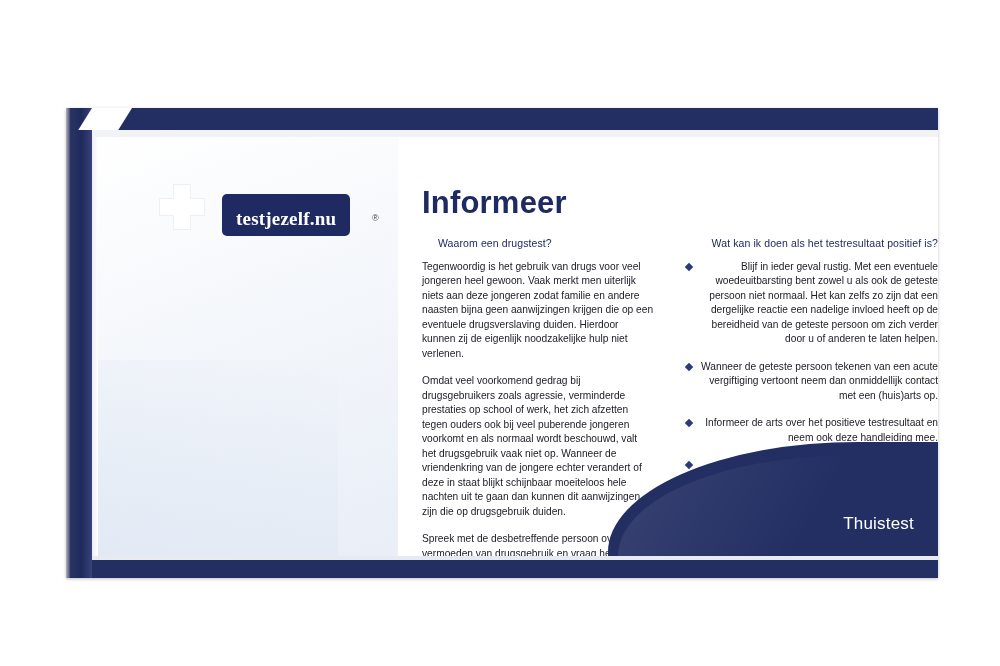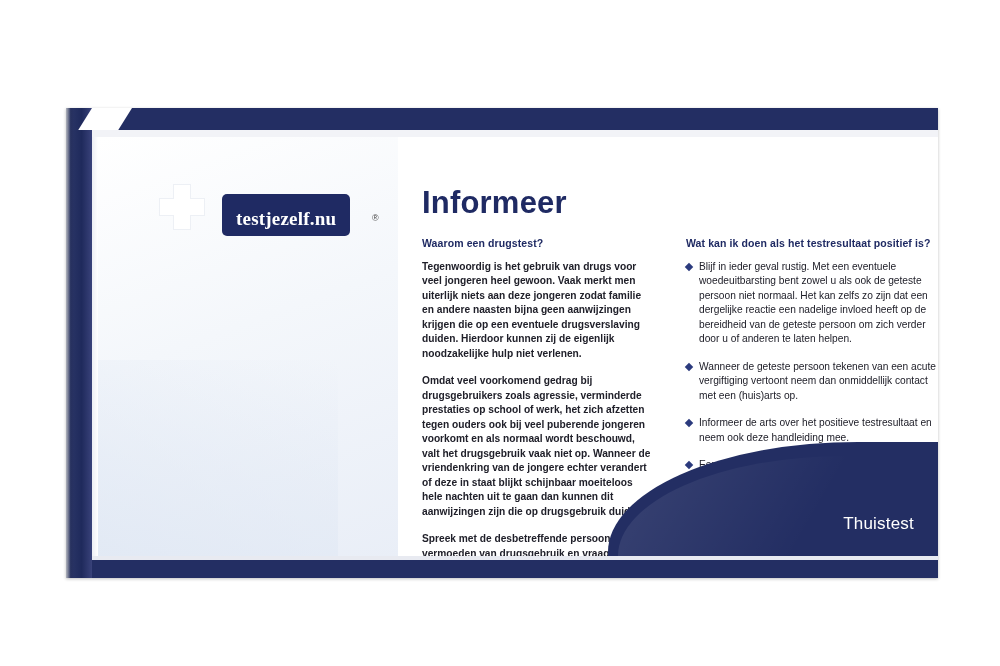--- a/index.html
+++ b/index.html
@@ -190,36 +190,35 @@
     color: #1f2a63;
     letter-spacing: .2px;
   }
 
   .col {
     position: absolute;
     top: 100px;
     color: #1d1d1d;
   }
   .col-left  { left: 324px; width: 232px; }
-  .col-right { left: 588px; width: 252px; }
+  .col-right { left: 588px; width: 252px; text-align: right; }
 
   .col h3 {
-    margin: 0 0 11px 0;
+    margin: 0 0 11px 16px;
     font-size: 10.5px;
-    font-weight: bold;
+    font-weight: normal;
     color: #1f2a63;
     letter-spacing: .1px;
   }
 
   .col p {
     margin: 0 0 13px 0;
     font-size: 10.2px;
     line-height: 1.42;
     color: #20202a;
-    font-weight: bold;
   }
 
   .bullet {
     position: relative;
     padding-left: 13px;
     margin-bottom: 13px;
     font-size: 10.2px;
     line-height: 1.42;
     color: #20202a;
   }

